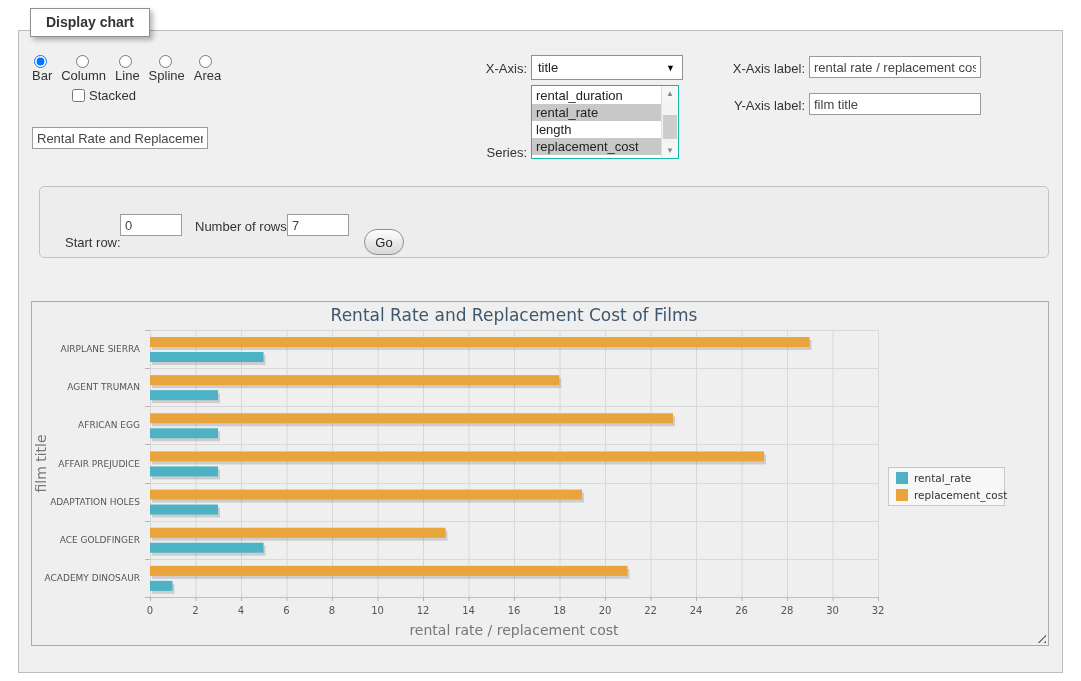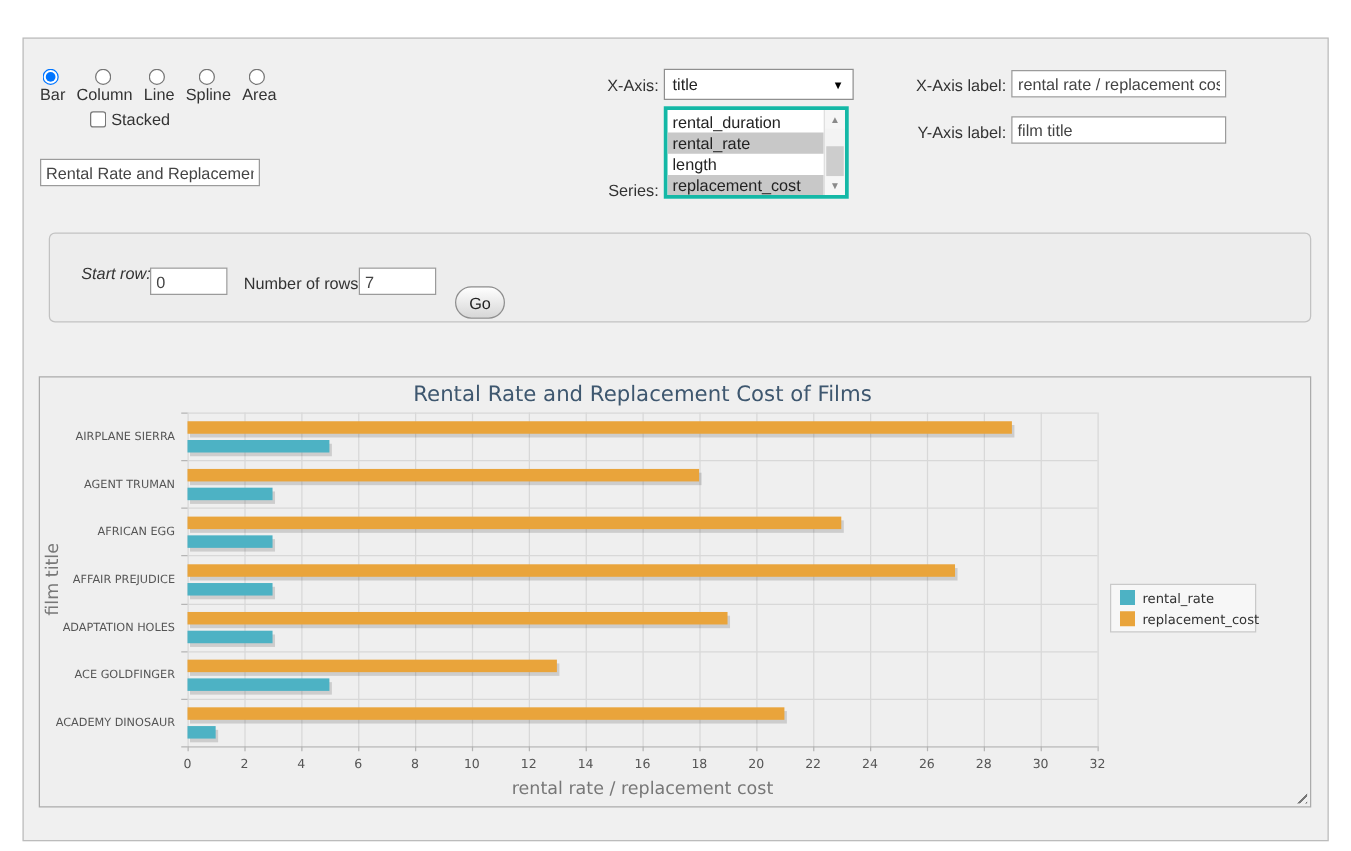--- a/index.html
+++ b/index.html
@@ -30,41 +30,41 @@
   
   .xaxis-cap   { left:438px; top:30px; width:70px; text-align:right; }
   .fake-select { position:absolute; left:512px; top:24px; width:152px; height:25px;
     background:#fff; border:1px solid #8f8f8f; font-size:13px; color:#222; }
   .fs-value { position:absolute; left:6px; top:4px;text-align:center; }
   .fs-arrow { position:absolute; right:7px; top:7px; font-size:9px; color:#000; }
 
   
   .series-cap { left:438px; top:114px; width:70px; text-align:right; }
   .series-list { position:absolute; left:512px; top:54px; width:148px; height:74px;
-    background:#fff; border:3px solid #14b8a6; display:flex; overflow:hidden; }
+    background:#fff; border:1px solid #14b8a6; display:flex; overflow:hidden; }
   .series-options { flex:1; padding-top:1px; }
   .series-option { height:17px; line-height:17px; padding-left:4px; font-size:13px; color:#222;
     white-space:nowrap; }
   .series-option.selected { background:#c8c8c8; }
   .series-scrollbar { width:17px; position:relative; background:#f3f3f3; border-left:1px solid #e0e0e0; }
   .sb-up,.sb-down { position:absolute; left:0; width:16px; height:15px; background:#f6f6f6;
     color:#8a8a8a; font-size:8px; text-align:center; line-height:15px; }
   .sb-up { top:0; } .sb-down { bottom:0; }
   .sb-thumb { position:absolute; left:1px; width:14px; top:29px; height:24px; background:#cdcdcd; }
 
   
   .xlabel-cap { left:694px; top:30px; width:92px; text-align:right; }
   .xlabel-input { position:absolute; left:790px; top:25px; width:172px; height:22px; }
   .ylabel-cap { left:694px; top:67px; width:92px; text-align:right; }
   .ylabel-input { position:absolute; left:790px; top:62px; width:172px; height:22px; }
 
   
   .rows-panel { position:absolute; left:20px; top:155px; width:1010px; height:72px;
     background:#ededed; border:1px solid #c2c2c2; border-radius:5px; }
-  .start-cap { left:25px; top:24px;font-style:italic; }
+  .start-cap { left:25px; top:48px; }
   .start-input { position:absolute; left:80px; top:27px; width:62px; height:22px; }
   .nrows-cap { left:155px; top:32px; }
   .nrows-input { position:absolute; left:247px; top:27px; width:62px; height:22px; }
   .go-btn { position:absolute; left:324px; top:26px; width:40px; height:26px;
     border-radius:13px; border:1px solid #8f8f8f;
     background:linear-gradient(#fefefe,#d7d7d7); font-size:13px; color:#222;
     font-family:"Liberation Sans",sans-serif; cursor:pointer;margin-top:16px; }
 
   
   .chart-box { position:absolute; left:12px; top:270px; width:1018px; height:345px;
@@ -72,20 +72,21 @@
   #chart-svg { display:block; }
   #chart-svg text { font-family:"DejaVu Sans", sans-serif; }
   .resize-grip { position:absolute; right:2px; bottom:2px; width:11px; height:11px;
     background:repeating-linear-gradient(-45deg, #777 0 1.5px, transparent 1.5px 4.5px);
     clip-path:polygon(100% 0, 100% 100%, 0 100%); }
 </style>
 </head>
 <body>
 
 <div class="panel">
+  <div class="panel-legend">Display chart</div>
 
   <div class="radio-row" id="chart-type-row">
       <label>
         <input type="radio" name="ctype" checked="" style="">
         <span>Bar</span>
       </label>
       <label>
         <input type="radio" name="ctype" style="">
         <span>Column</span>
       </label>

